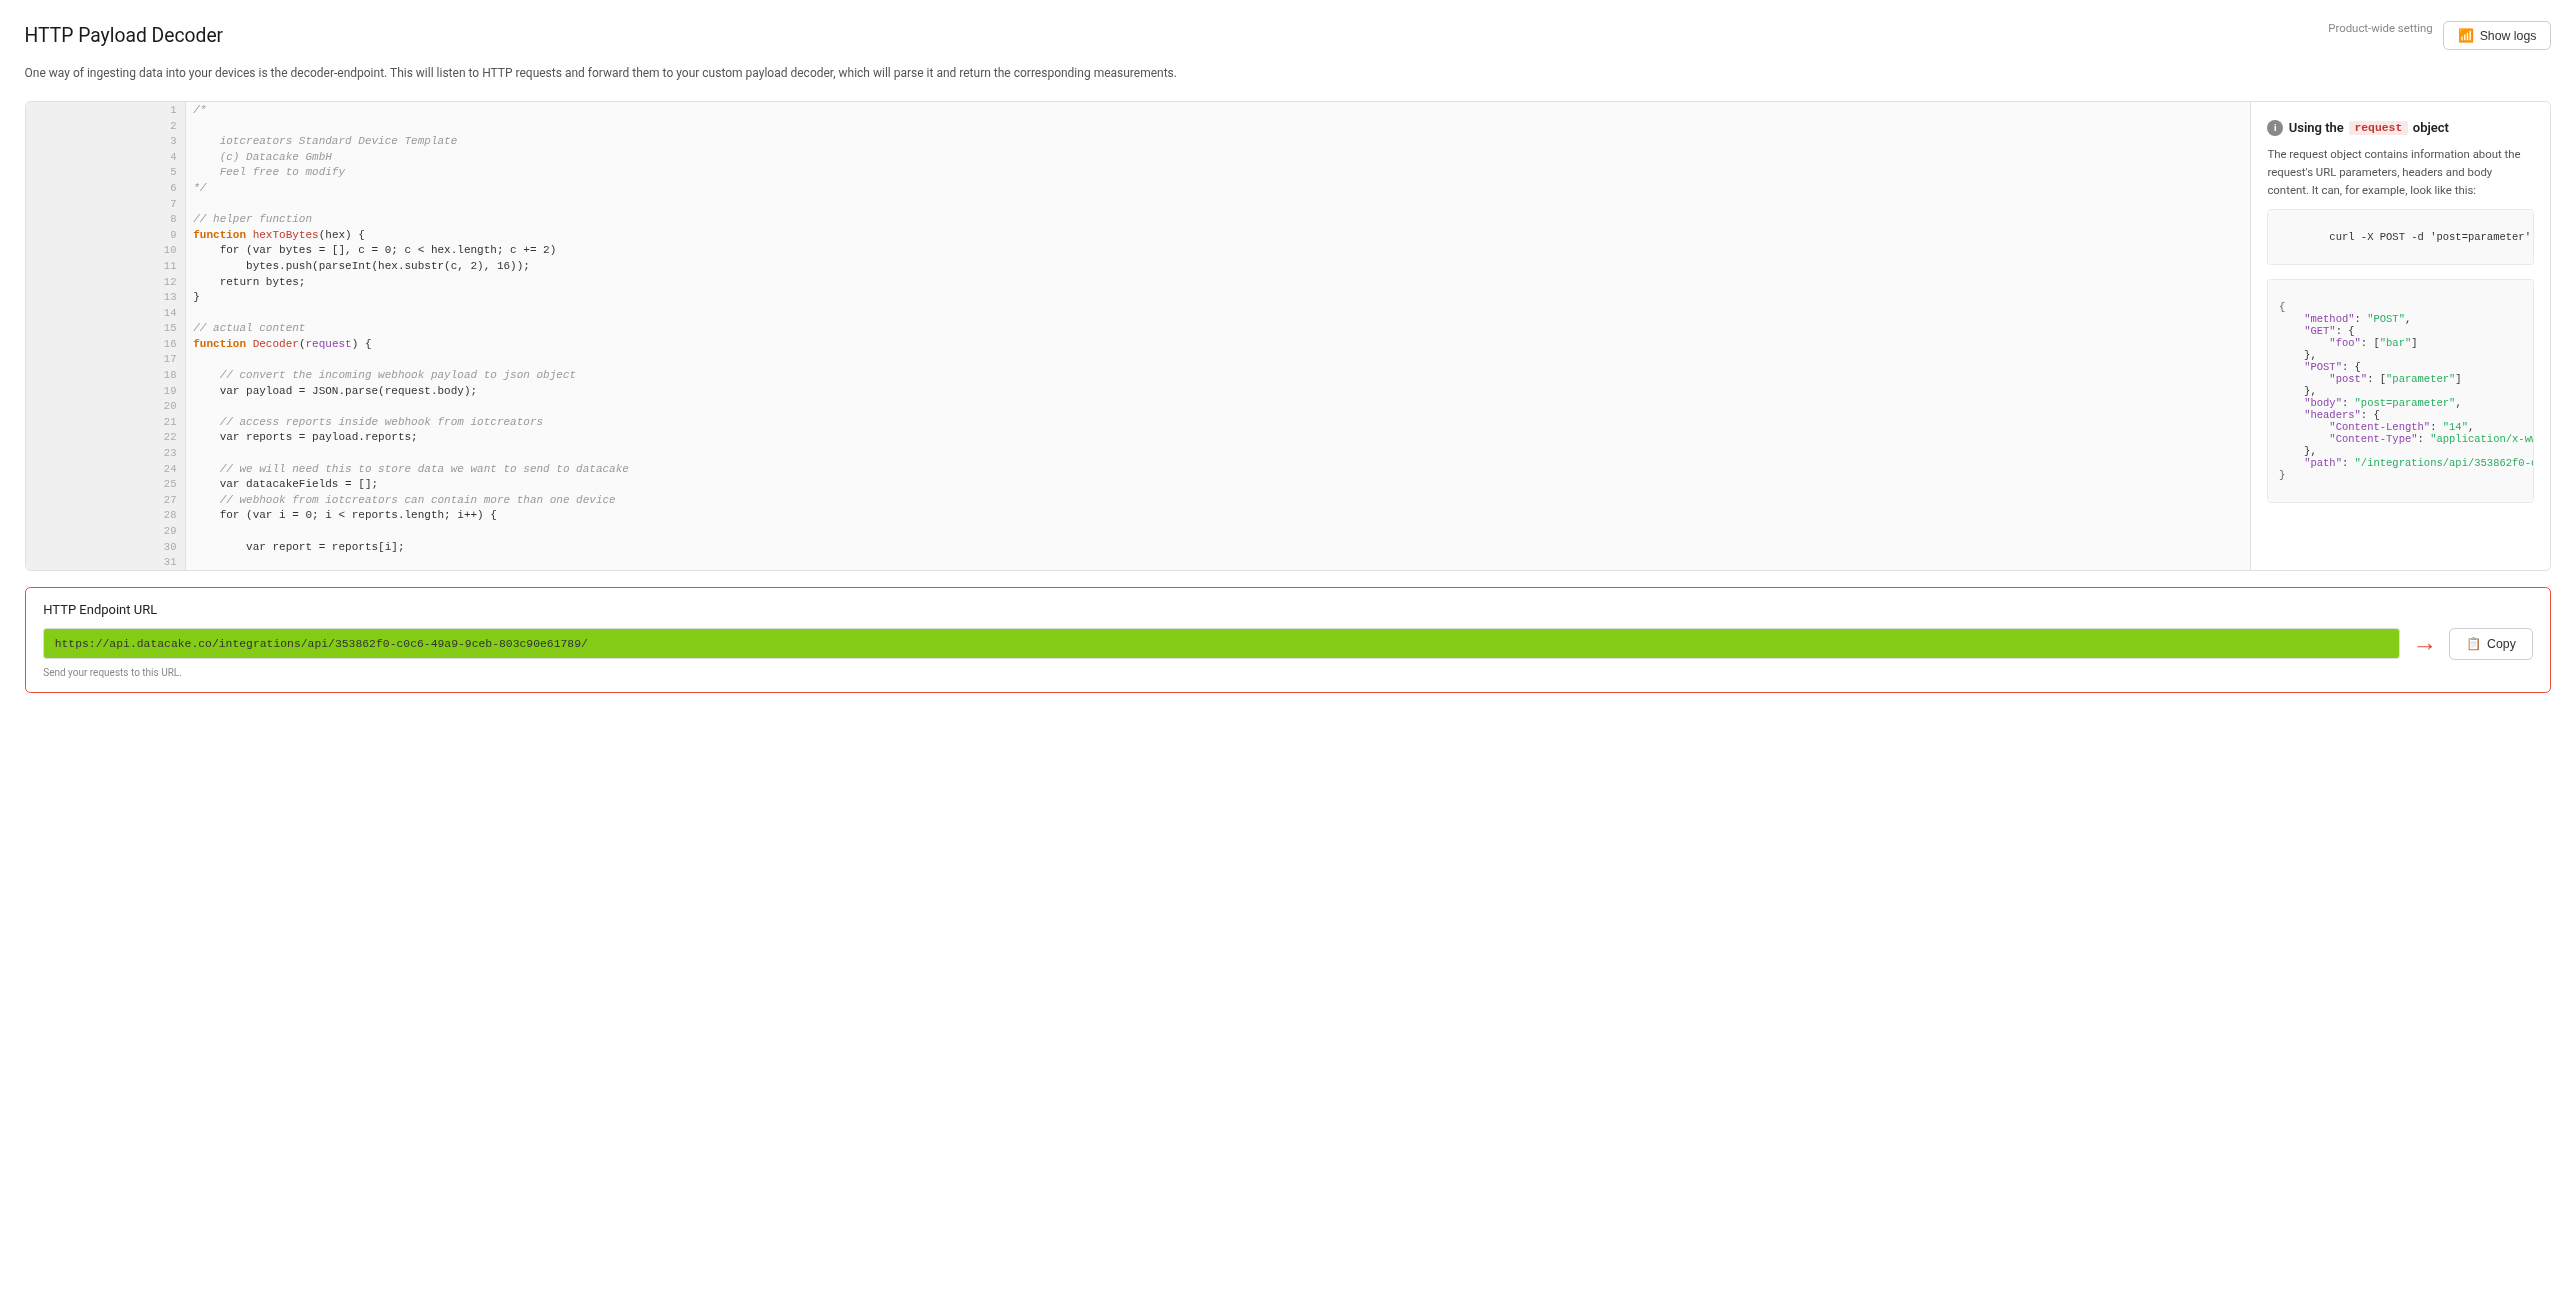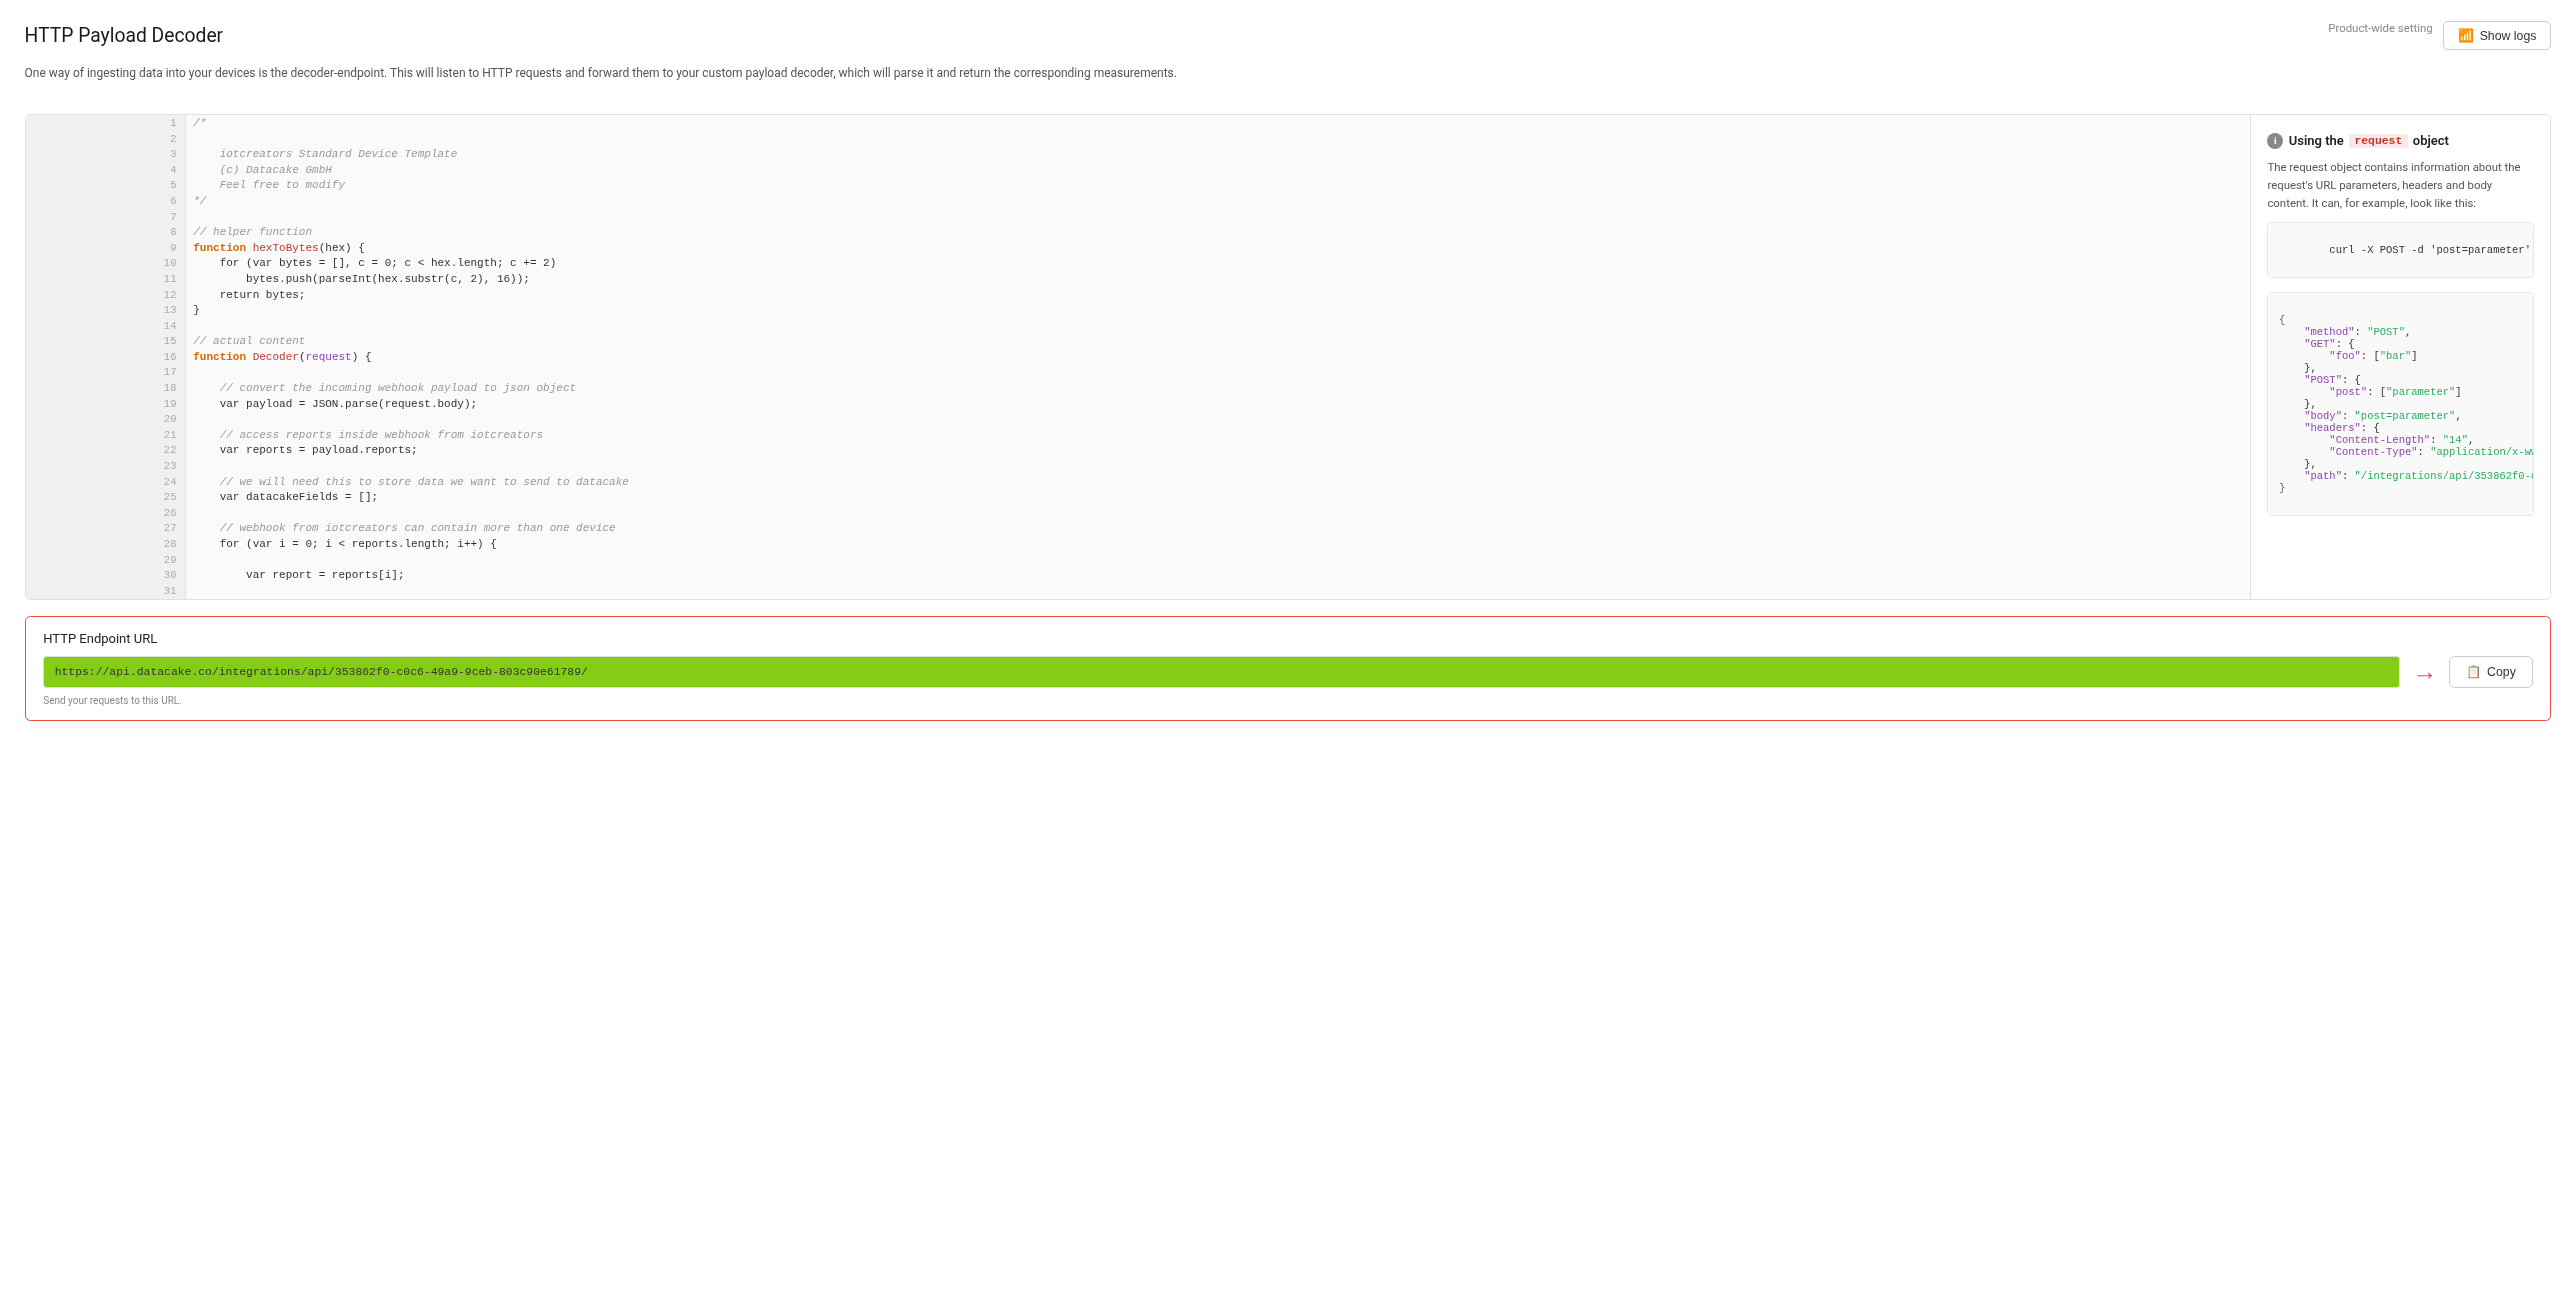--- a/index.html
+++ b/index.html
@@ -40,21 +40,21 @@
       border-radius: 5.3px;
       padding: 6.1px 14px;
       background: #fff;
       cursor: pointer;
       font-size: 12.3px;
       color: #333;
     }
     .description {
       font-size: 12px;
       color: #555;
-      margin-bottom: 32px;
+      margin-bottom: 19px;
       line-height: 1.5;
     }
     .main-content {
       display: flex;
       gap: 0;
       border: 0.9px solid #e0e0e0;
       border-radius: 5.3px;
       overflow: hidden;
       min-height: 457px;
     }
@@ -325,24 +325,20 @@
           <span class="line-number">23</span>
           <span class="line-content"> </span>
         </div>
         <div class="code-line">
           <span class="line-number">24</span>
           <span class="line-content"><span class="c-comment">    // we will need this to store data we want to send to datacake</span></span>
         </div>
         <div class="code-line">
           <span class="line-number">25</span>
           <span class="line-content"><span class="c-plain">    var datacakeFields = [];</span></span>
-        </div>
-        <div class="code-line">
-          <span class="line-number">26</span>
-          <span class="line-content"> </span>
         </div>
         <div class="code-line">
           <span class="line-number">27</span>
           <span class="line-content"><span class="c-comment">    // webhook from iotcreators can contain more than one device</span></span>
         </div>
         <div class="code-line">
           <span class="line-number">28</span>
           <span class="line-content"><span class="c-plain">    for (var i = 0; i &lt; reports.length; i++) {</span></span>
         </div>
         <div class="code-line">

